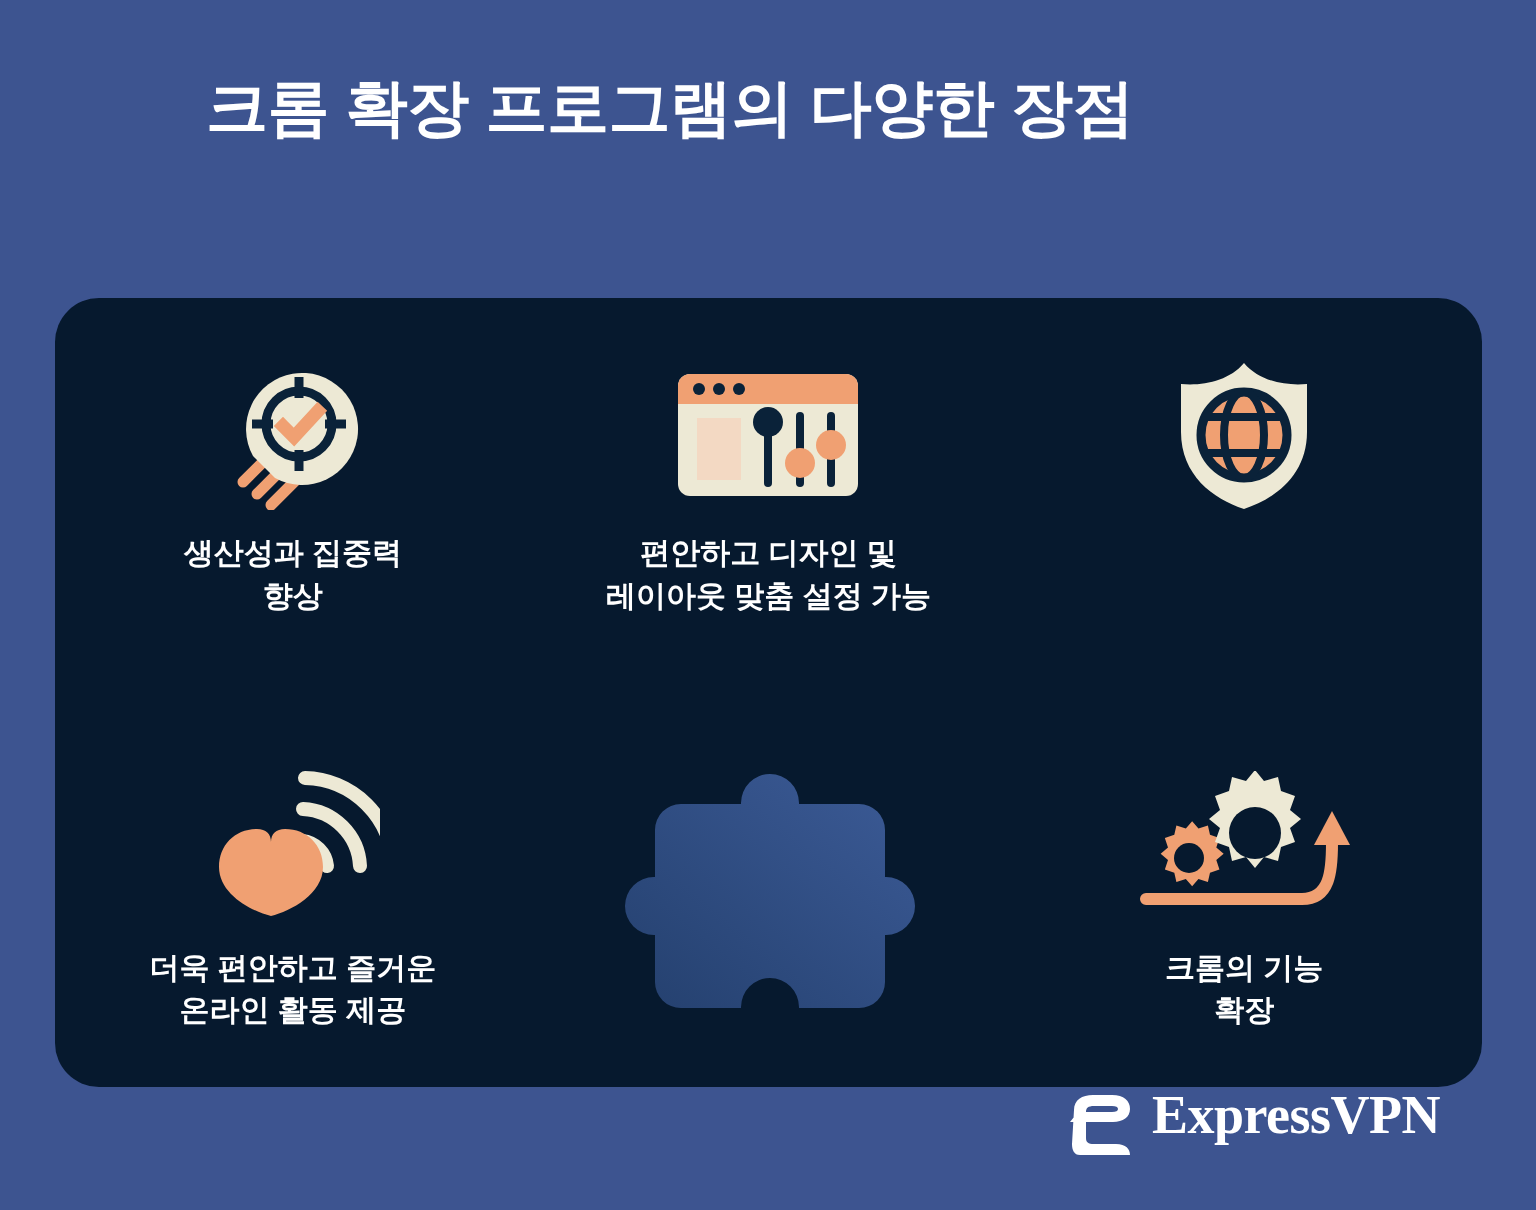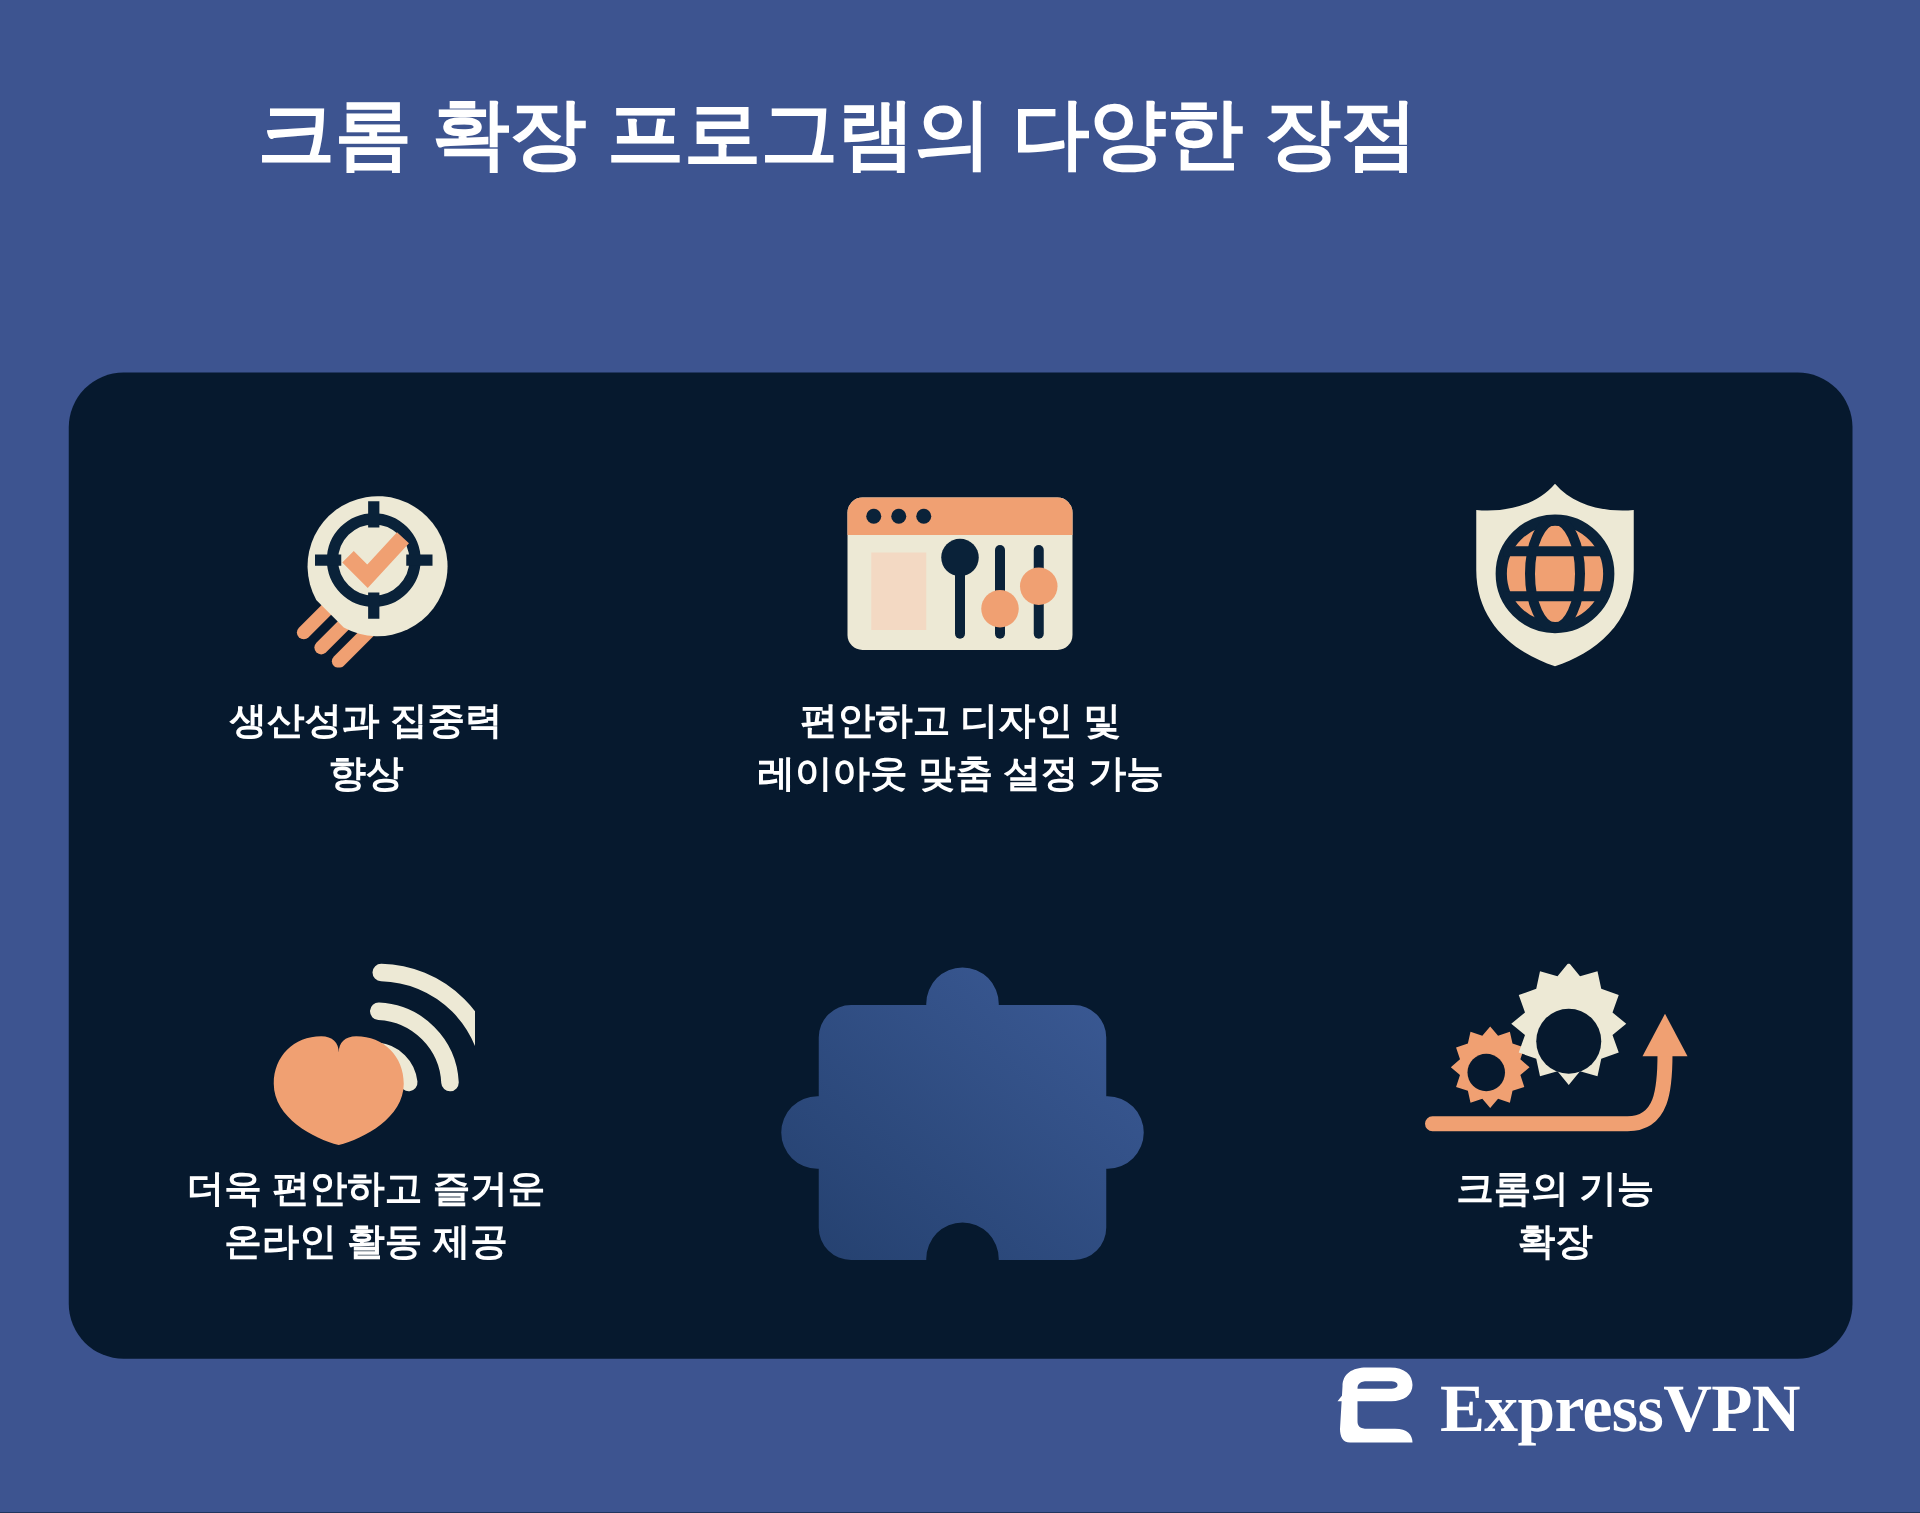--- a/index.html
+++ b/index.html
@@ -48,21 +48,21 @@
     grid-template-columns: repeat(3, 1fr);
     grid-template-rows: repeat(2, 1fr);
   }
 
   .cell {
     position: relative;
     display: flex;
     flex-direction: column;
     align-items: center;
     justify-content: flex-start;
-    padding-top: 86px;
+    padding-top: 62px;
     box-sizing: border-box;
   }
   .cell.row2 { padding-top: 68px; }
 
   .icon-box {
     height: 150px;
     display: flex;
     align-items: center;
     justify-content: center;
   }
@@ -70,35 +70,35 @@
 
   .cell-label {
     margin-top: 22px;
     text-align: center;
     color: #FFFFFF;
     font-size: 30px;
     font-weight: 700;
     line-height: 1.42;
     white-space: pre-line;
   }
-  .cell.row2 .cell-label { margin-top: 10px; }
+  .cell.row2 .cell-label { margin-top: 26px; }
 
   
   .cell.puzzle {
     justify-content: center;
     padding-top: 0;
   }
 
   
   .logo {
     position: absolute;
     right: 96px;
     bottom: 44px;
     display: flex;
-    align-items: center;
+    align-items: flex-start;
     gap: 18px;
   }
   .logo-mark { display: block; }
   .logo-text {
     color: #FFFFFF;
     font-family: "Liberation Serif", "DejaVu Serif", serif;
     font-size: 54px;
     font-weight: 700;
     letter-spacing: -0.5px;
     line-height: 1;

